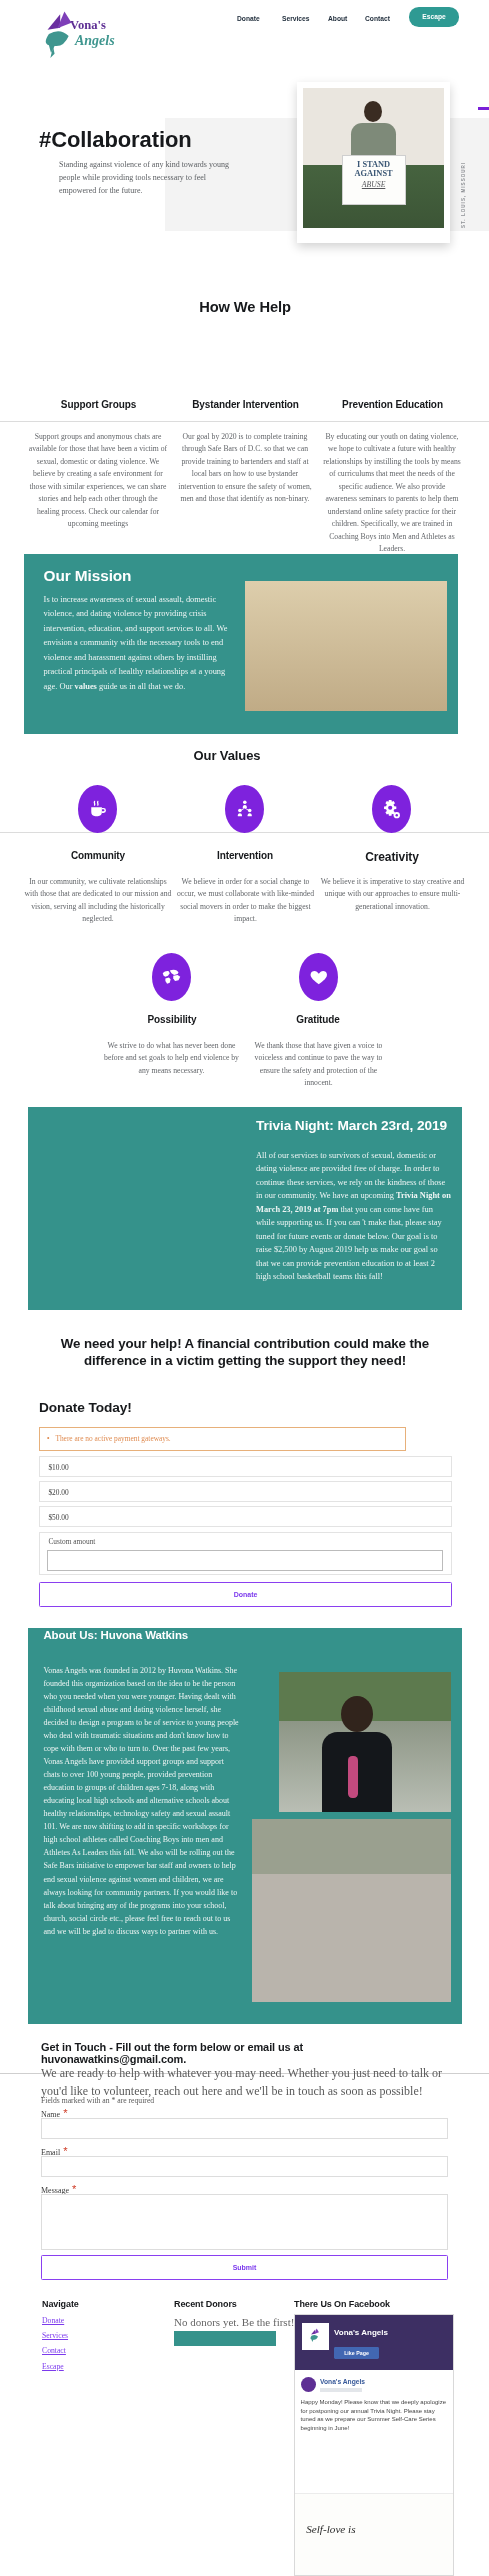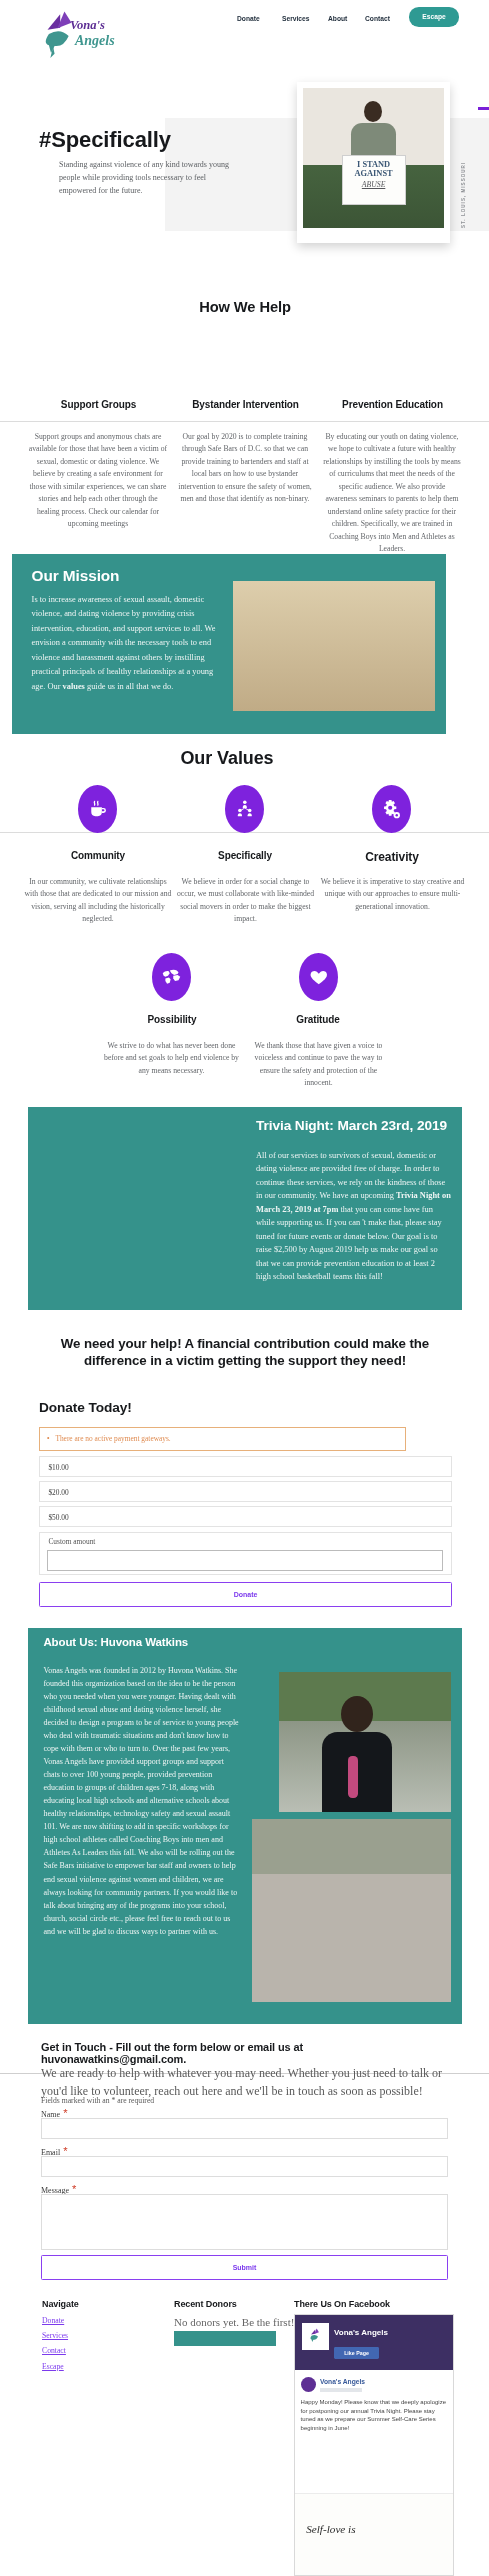--- a/index.html
+++ b/index.html
@@ -35,33 +35,33 @@
 <body>
 
 <div class="abs" style="left:0;top:0;width:490px;height:81px;background:#fff">
   <div class="abs" style="left:39px;top:8.4px;width:105px;height:67px">
     <svg class="abs" style="left:0;top:1.4px" width="41" height="55" viewBox="0 0 58 78">
       <path d="M30 6 L12 28 L30 25 Z" fill="#6a2fa0"></path>
       <path d="M36 2 L26 26 L46 18 Z" fill="#7e3fb8"></path>
       <path d="M14 34 q16 -9 28 3 q-7 16 -20 14 l-5 10 -3 -11 q-9 -3 0 -16 z" fill="#3f968f"></path>
       <path d="M20 52 l-4 16 6-6 z" fill="#3f968f"></path>
     </svg>
-    <div class="abs" style="left:31px;top:9.8px;font-family:'Liberation Serif',serif;font-style:italic;font-weight:700;font-size:12.6px;color:#5e2f94">Vona's</div>
+    <div class="abs" style="left:31px;top:9.8px;font-family:'Liberation Serif',serif;font-weight:700;font-size:12.6px;color:#5e2f94">Vona's</div>
     <div class="abs" style="left:36px;top:25px;font-family:'Liberation Serif',serif;font-style:italic;font-weight:700;font-size:14px;color:#3f968f">Angels</div>
   </div>
   <span class="abs navlink" style="left:237px;top:15.4px">Donate</span>
   <span class="abs navlink" style="left:282px;top:15.4px">Services</span>
   <span class="abs navlink" style="left:328px;top:15.4px">About</span>
   <span class="abs navlink" style="left:365px;top:15.4px">Contact</span>
   <button class="abs pill" style="left:409px;top:7px;width:50px;height:19.6px">Escape</button>
 </div>
 
 <div class="abs" style="left:0;top:81px;width:490px;height:165px">
   <div class="abs" style="left:165px;top:37px;width:326px;height:113px;background:#f3f3f3"></div>
-  <div class="abs hd" style="left:39px;top:46px;font-size:22px">#Specifically</div>
+  <div class="abs hd" style="left:39px;top:46px;font-size:22px">#Collaboration</div>
   <div class="abs serif" style="left:59px;top:78px;width:183px;font-size:8px;line-height:1.6;color:#5d6064">Standing against violence of any kind towards young people while providing tools necessary to feel empowered for the future.</div>
 
   <div class="abs" style="left:297px;top:1.4px;width:153px;height:161px;background:#fff;box-shadow:0 4.2px 9.8px rgba(0,0,0,.18);padding:0">
     <div class="ph" style="left:5.6px;top:5.6px;width:141px;height:140px;background:linear-gradient(#eae6df 55%,#46633f 55%,#3c5536 100%)">
       <div class="abs" style="left:46px;top:12.6px;width:49px;height:105px">
         <div style="width:18px;height:21px;border-radius:50%;background:#3a2c22;margin:0 auto"></div>
         <div style="width:45px;height:67px;border-radius:11.2px 11.2px 2.8px 2.8px;background:#7e8a79;margin:1.4px auto 0"></div>
       </div>
       <div class="abs" style="left:39px;top:67px;width:64px;height:50px;background:#fdfdfb;border:0.7px solid #cfcfcf;text-align:center;padding-top:4.2px;box-sizing:border-box">
         <div style="font-family:'Liberation Serif',serif;font-weight:700;font-size:8.4px;color:#3b5775">I STAND</div>
@@ -99,39 +99,39 @@
 </div>
 
 <div class="abs hd center" style="left:39px;top:399px;width:119px;font-size:10px">Support Groups</div>
 <div class="abs hd center" style="left:179px;top:399px;width:133px;font-size:10px">Bystander Intervention</div>
 <div class="abs hd center" style="left:326px;top:399px;width:133px;font-size:10px">Prevention Education</div>
 <div class="abs hr" style="top:421px"></div>
 <div class="abs serif center" style="left:28px;top:431px;width:140px;font-size:7.7px;line-height:1.62">Support groups and anonymous chats are available for those that have been a victim of sexual, domestic or dating violence. We believe by creating a safe environment for those with similar experiences, we can share stories and help each other through the healing process. Check our calendar for upcoming meetings</div>
 <div class="abs serif center" style="left:175px;top:431px;width:140px;font-size:7.7px;line-height:1.62">Our goal by 2020 is to complete training through Safe Bars of D.C. so that we can provide training to bartenders and staff at local bars on how to use bystander intervention to ensure the safety of women, men and those that identify as non-binary.</div>
 <div class="abs serif center" style="left:322px;top:431px;width:140px;font-size:7.7px;line-height:1.62">By educating our youth on dating violence, we hope to cultivate a future with healthy relationships by instilling the tools by means of curriculums that meet the needs of the specific audience. We also provide awareness seminars to parents to help them understand online safety practice for their children. Specifically, we are trained in Coaching Boys into Men and Athletes as Leaders.</div>
 
-<div class="abs teal" style="left:12px;top:554px;width:434px;height:180px">
+<div class="abs teal" style="left:24px;top:554px;width:434px;height:180px">
   <div class="abs hd white" style="left:19.6px;top:12.6px;font-size:15.4px">Our Mission</div>
   <div class="abs" style="left:19.6px;top:39px;width:197px;font-family:'Liberation Serif',serif;font-size:8.4px;line-height:1.72;color:#eef5f4">
     <span>Is to increase awareness of sexual assault, domestic violence, and dating violence by providing crisis intervention, education, and support services to all. We envision a community with the necessary tools to end violence and harassment against others by instilling practical principals of healthy relationships at a young age. Our </span><b>values</b><span> guide us in all that we do.</span>
   </div>
   <div class="ph" style="left:221px;top:26.6px;width:202px;height:130px;background:linear-gradient(#ddceac,#c0ab86)">
     <div style="position:absolute;left:0;bottom:0;width:100%;text-align:center">
       <span class="fig"><span class="fh" style="width:8.4px;height:8.4px;background:#5a3a28"></span><span class="fb" style="width:17px;height:62px;background:#1f1f1f"></span></span>
       <span class="fig"><span class="fh" style="width:8.4px;height:8.4px;background:#7a4b30"></span><span class="fb" style="width:17px;height:64px;background:#e9e7e2"></span></span>
       <span class="fig"><span class="fh" style="width:8.4px;height:8.4px;background:#5a3a28"></span><span class="fb" style="width:17px;height:60px;background:#b0547c"></span></span>
       <span class="fig"><span class="fh" style="width:8.4px;height:8.4px;background:#8a5a3b"></span><span class="fb" style="width:17px;height:66px;background:#3b3b3b"></span></span>
       <span class="fig"><span class="fh" style="width:8.4px;height:8.4px;background:#5a3a28"></span><span class="fb" style="width:17px;height:62px;background:#d7d3cc"></span></span>
       <span class="fig"><span class="fh" style="width:8.4px;height:8.4px;background:#7a4b30"></span><span class="fb" style="width:17px;height:63px;background:#23365c"></span></span>
       <span class="fig"><span class="fh" style="width:8.4px;height:8.4px;background:#5a3a28"></span><span class="fb" style="width:17px;height:60px;background:#6e4a33"></span></span>
     </div>
   </div>
 </div>
 
-<div class="abs hd center" style="left:0;top:748px;width:454px;font-size:18px">Our Values</div>
+<div class="abs hd center" style="left:0;top:748px;width:454px;font-size:13px">Our Values</div>
 <div class="abs hr" style="top:832px"></div>
 
 <div class="abs circle" style="left:78px;top:785px">
   <svg width="19.6" height="19.6" viewBox="0 0 24 24">
     <path d="M4 10h13v6a5 5 0 0 1-5 5H9a5 5 0 0 1-5-5z" fill="#fff"></path>
     <path d="M17 11h2a3 3 0 0 1 0 6h-2v-2h2a1.2 1.2 0 0 0 0-2.4h-2z" fill="#fff"></path>
     <path d="M8 3c-1 2 1 2.5 0 4.5M12 3c-1 2 1 2.5 0 4.5" stroke="#fff" stroke-width="1.6" fill="none" stroke-linecap="round"></path>
   </svg>
 </div>
 <div class="abs circle" style="left:225px;top:785px">
@@ -147,21 +147,21 @@
 </div>
 <div class="abs circle" style="left:372px;top:785px">
   <svg width="21" height="21" viewBox="0 0 24 24" fill="#fff">
     <path d="M9 1h3l.4 2.2 2-.8 1.6 2.4-1.7 1.5.9 1.9 2.3.3v3l-2.3.3-.9 1.9 1.7 1.5-1.6 2.4-2-.8L12 19H9l-.4-2.2-2 .8L5 15.2l1.7-1.5-.9-1.9-2.3-.3v-3l2.3-.3.9-1.9L5 4.8 6.6 2.4l2 .8z"></path>
     <circle cx="10.5" cy="10" r="2.4" fill="#7e22dd"></circle>
     <circle cx="18" cy="18.5" r="3.6"></circle>
       <circle cx="18" cy="18.5" r="1.4" fill="#7e22dd"></circle>
   </svg>
 </div>
 <div class="abs hd center" style="left:28px;top:850px;width:140px;font-size:10px">Community</div>
-<div class="abs hd center" style="left:175px;top:850px;width:140px;font-size:10px">Specifically</div>
+<div class="abs hd center" style="left:175px;top:850px;width:140px;font-size:10px">Intervention</div>
 <div class="abs hd center" style="left:322px;top:850px;width:140px;font-size:12px">Creativity</div>
 <div class="abs serif center" style="left:24.5px;top:876px;width:147px;font-size:7.7px;line-height:1.62">In our community, we cultivate relationships with those that are dedicated to our mission and vision, serving all including the historically neglected.</div>
 <div class="abs serif center" style="left:172px;top:876px;width:147px;font-size:7.7px;line-height:1.62">We believe in order for a social change to occur, we must collaborate with like-minded social movers in order to make the biggest impact.</div>
 <div class="abs serif center" style="left:319px;top:876px;width:147px;font-size:7.7px;line-height:1.62">We believe it is imperative to stay creative and unique with our approaches to ensure multi-generational innovation.</div>
 
 <div class="abs circle" style="left:152px;top:953px">
   <svg width="21" height="21" viewBox="0 0 24 24" fill="#fff">
     <path d="M2 7c2-2 5-3 7-2l1 2-2 3-3 1-2-1z"></path>
     <path d="M10 4c3-1 6-1 8 0l2 2-1 2-4 1-3-2z"></path>
     <path d="M5 13l4-1 2 2-1 4-3 1-2-3z"></path>
@@ -197,21 +197,21 @@
 <div class="abs optrow" style="left:39px;top:1506px;width:413px;height:21px">$50.00</div>
 <div class="abs" style="left:39px;top:1532px;width:413px;height:43px;border:0.7px solid #e3e3e3;box-sizing:border-box">
   <div class="abs" style="left:8.4px;top:4.2px;font-family:'Liberation Serif',serif;font-size:7.4px;color:#555">Custom amount</div>
   <div class="abs" style="left:7px;top:17px;width:396px;height:21px">
     <input class="txt" style="border-color: rgb(187, 187, 187);">
   </div>
 </div>
 <button class="abs btn-outline" style="left:39px;top:1582px;width:413px;height:25px">Donate</button>
 
 <div class="abs teal" style="left:28px;top:1628px;width:434px;height:396px">
-  <div class="abs hd white" style="left:15.4px;top:8px;font-size:11.5px">About Us: Huvona Watkins</div>
+  <div class="abs hd white" style="left:15.4px;top:1px;font-size:11.5px">About Us: Huvona Watkins</div>
   <div class="abs" style="left:15.4px;top:36px;width:197px;font-family:'Liberation Serif',serif;font-size:8px;line-height:1.63;color:#eef5f4">Vonas Angels was founded in 2012 by Huvona Watkins. She founded this organization based on the idea to be the person who you needed when you were younger. Having dealt with childhood sexual abuse and dating violence herself, she decided to design a program to be of service to young people who deal with traumatic situations and don't know how to cope with them or who to turn to. Over the past few years, Vonas Angels have provided support groups and support chats to over 100 young people, provided prevention education to groups of children ages 7-18, along with educating local high schools and alternative schools about healthy relationships, technology safety and sexual assault 101. We are now shifting to add in specific workshops for high school athletes called Coaching Boys into men and Athletes As Leaders this fall. We also will be rolling out the Safe Bars initiative to empower bar staff and owners to help end sexual violence against women and children, we are always looking for community partners. If you would like to talk about bringing any of the programs into your school, church, social circle etc., please feel free to reach out to us and we will be glad to discuss ways to partner with us.</div>
   <div class="ph" style="left:251px;top:44px;width:172px;height:140px;background:linear-gradient(#5d7a4e 35%,#8d9686 35%,#b9beb4 100%)">
     <div class="abs" style="left:62px;top:24px;width:32px;height:36px;border-radius:50%;background:#31241c"></div>
     <div class="abs" style="left:43px;top:60px;width:70px;height:84px;border-radius:15.4px 15.4px 0 0;background:#14171b"></div>
     <div class="abs" style="left:69px;top:84px;width:9.8px;height:42px;border-radius:4.2px;background:#c24a7e"></div>
   </div>
   <div class="ph" style="left:224px;top:191px;width:199px;height:183px;background:linear-gradient(#9aa08f 30%,#b9b4ac 30%)">
     <div style="position:absolute;left:0;bottom:0;width:100%;text-align:center">
       <span class="fig"><span class="fh" style="width:9.8px;height:9.8px;background:#5a3a28"></span><span class="fb" style="width:21px;height:84px;background:#c23a72"></span></span>
       <span class="fig"><span class="fh" style="width:9.8px;height:9.8px;background:#7a4b30"></span><span class="fb" style="width:21px;height:88px;background:#f0efec"></span></span>

